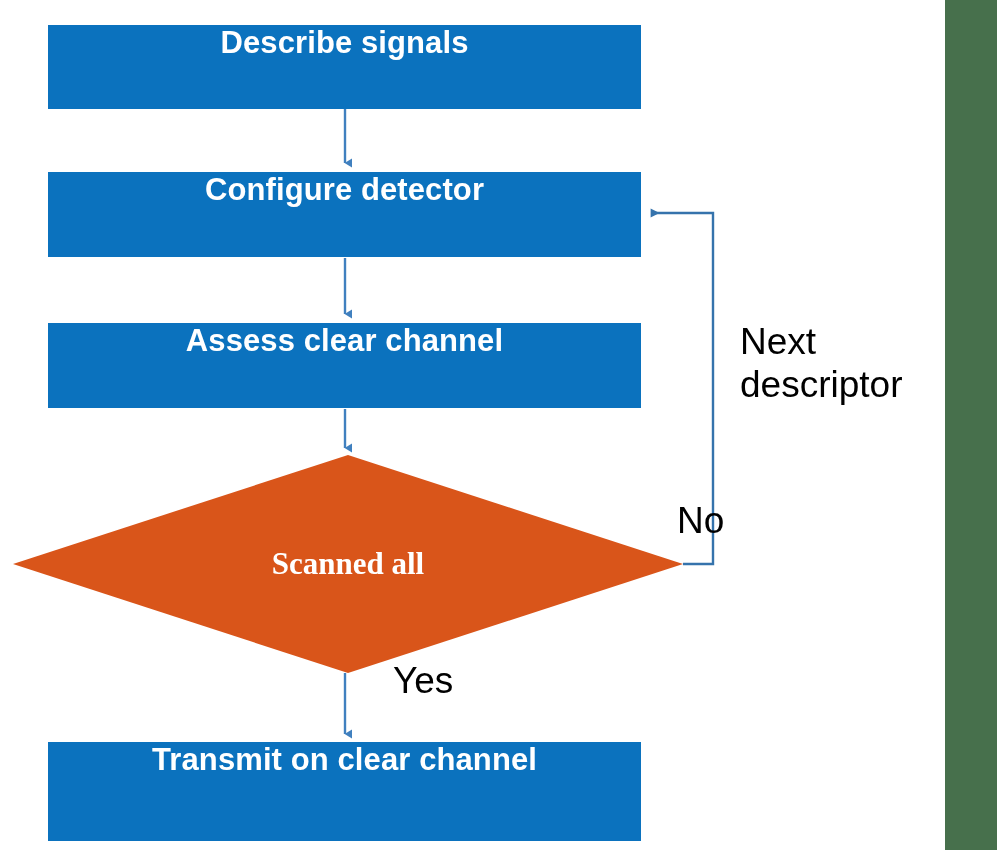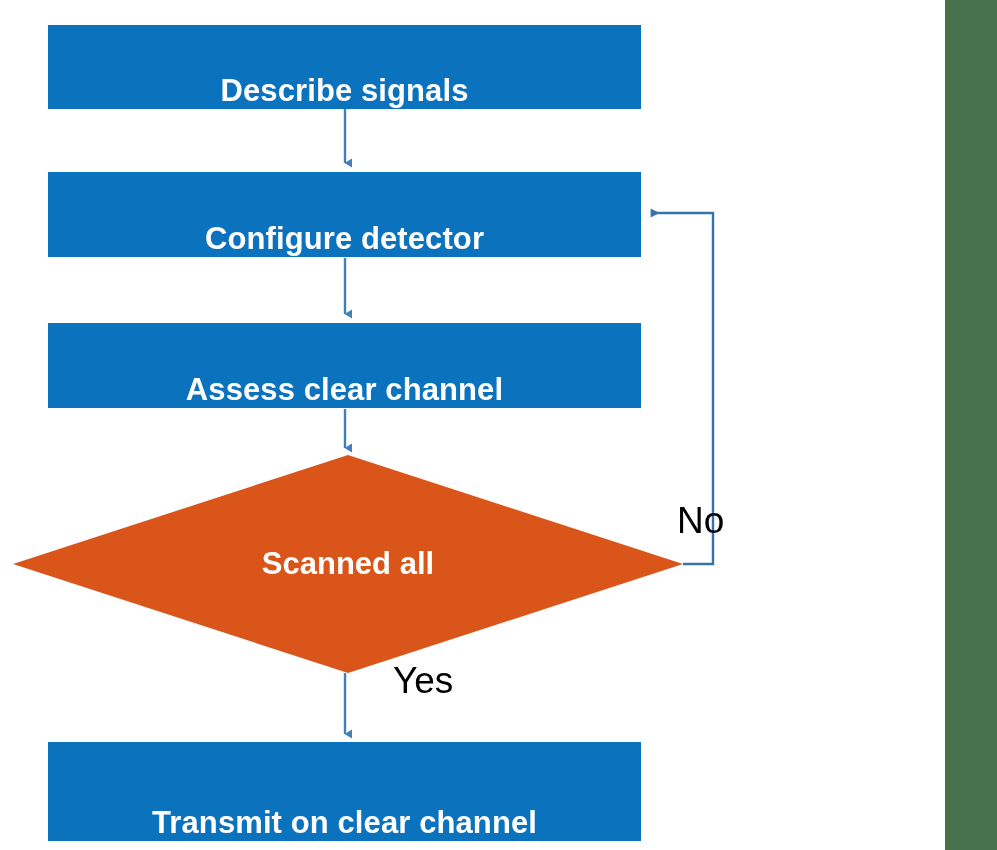--- a/index.html
+++ b/index.html
@@ -25,21 +25,21 @@
     width: 52px;
     right: 0;
     background: #47704c;
   }
   .proc-box {
     position: absolute;
     left: 48px;
     width: 593px;
     background: #0b72be;
     display: flex;
-    align-items: flex-end;
+    align-items: flex-start;
     justify-content: center;
     box-sizing: border-box;
     color: #ffffff;
     font-weight: bold;
     font-size: 31px;
     letter-spacing: 0.1px;
     text-align: center;
     line-height: 1.15;
     font-family: "Liberation Sans", sans-serif;
   }
@@ -68,21 +68,21 @@
     display: flex;
     flex-direction: column;
     align-items: center;
     justify-content: center;
     color: #ffffff;
     font-weight: bold;
     font-size: 31px;
     line-height: 1.28;
     text-align: center;
     pointer-events: none;
-    font-family: Liberation Sans, sans-serif;
+    font-family: Liberation Serif, serif;
   }
   .decision-label span { display: block; }
 
   .edge-layer {
     position: absolute;
     left: 0;
     top: 0;
     width: 997px;
     height: 850px;
     pointer-events: none;
@@ -155,18 +155,20 @@
       <span>Scanned all</span>
     </div>
   </div>
 
   <div class="proc-box" id="box-transmit-clear-channel">
     <span>Transmit on clear channel</span>
   </div>
 
   <div class="edge-label" id="label-no">No</div>
 
+  <div class="edge-label" id="label-next-descriptor">Next
+descriptor</div>
 
   <div class="edge-label" id="label-yes">Yes</div>
 
   <div class="side-strip"></div>
 
 </div>
 
 </body></html>

